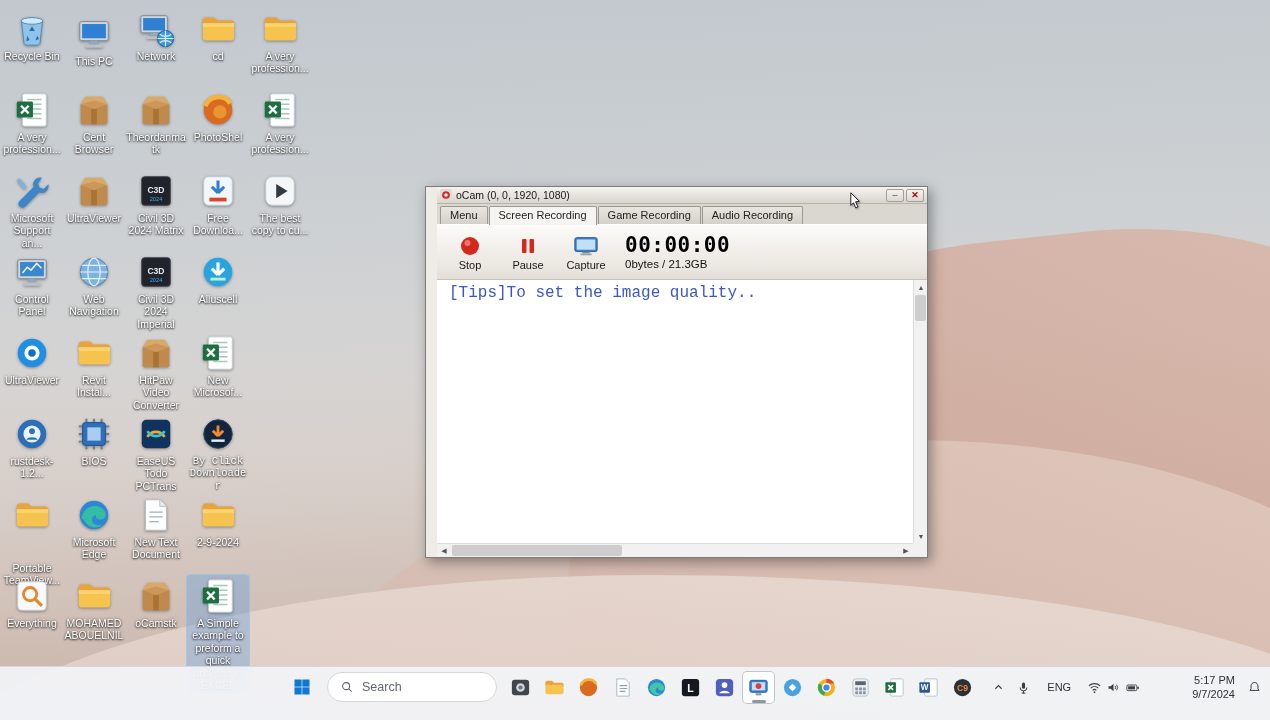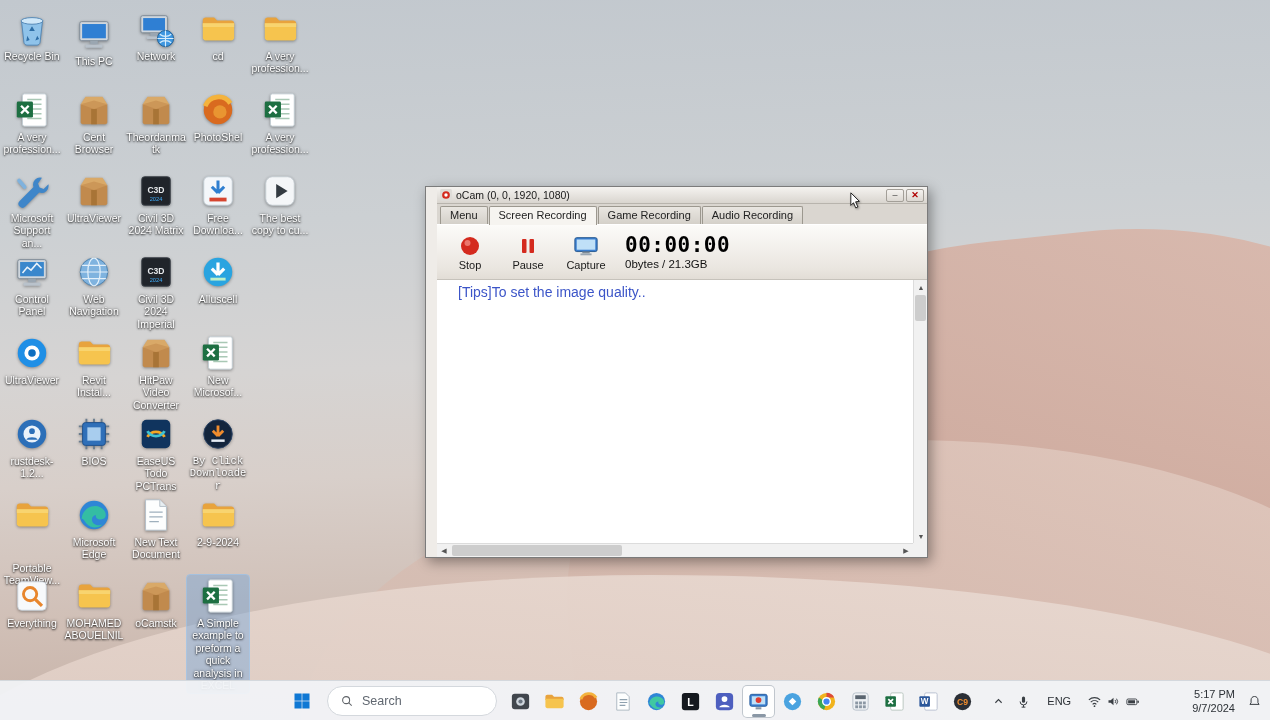--- a/index.html
+++ b/index.html
@@ -55,36 +55,36 @@
   .tbtn { width:58px; height:48px; display:flex; flex-direction:column; align-items:center; justify-content:center;
           gap:1px; border-radius:3px; }
   .tbtn .ticn svg { width:26px; height:24px; display:block; }
   .tbtn .tlabel { font-size:11px; color:#1a1a1a; }
   #timerblock { margin-left:10px; display:flex; flex-direction:column; justify-content:center; }
   #timer { font-family:"DejaVu Sans Mono",monospace; font-size:21px; font-weight:700; color:#000;
            letter-spacing:.5px; line-height:1.05; }
   #storage { font-size:11.5px; color:#111; margin-top:2px; }
 
   #wcontent { position:relative; flex:1; background:#fff; overflow:hidden; }
-  #tip { position:absolute; left:21px; top:4px; font-size:14px; color:#3c55c8; }
+  #tip { position:absolute; left:12px; top:4px; font-size:16px; color:#3c55c8;font-family:Liberation Mono, monospace; }
   .vsb { position:absolute; top:0; right:0; width:14px; bottom:14px; background:#f1f1f1; border-left:1px solid #dcdcdc; }
   .hsb { position:absolute; left:0; bottom:0; height:14px; right:14px; background:#f1f1f1; border-top:1px solid #dcdcdc; }
   .sbcorner { position:absolute; right:0; bottom:0; width:14px; height:14px; background:#f1f1f1; }
   .sbarrow { position:absolute; width:14px; height:14px; display:flex; align-items:center; justify-content:center;
              font-size:7px; color:#555; }
   .vsb .up { top:0; } .vsb .down { bottom:0; }
   .hsb .left { left:0; } .hsb .right { right:0; }
   .vthumb { position:absolute; left:1px; right:1px; top:15px; height:26px; background:#cdcdcd; border-radius:2px; }
   .hthumb { position:absolute; top:1px; bottom:1px; left:15px; width:170px; background:#cdcdcd; border-radius:2px; }
 
   
   #cursor { position:absolute; left:850px; top:192px; z-index:20; width:13px; filter:drop-shadow(1px 1px 1px rgba(0,0,0,.4)); }
 
   
-  #taskbar { position:absolute; left:0; bottom:0; width:1270px; height:40px; background:rgba(241,243,246,.94);
+  #taskbar { position:absolute; left:0; bottom:0; width:1270px; height:54px; background:rgba(241,243,246,.94);
              border-top:1px solid rgba(200,205,211,.7); z-index:10; }
   #tb-center { position:absolute; left:284px; top:0; height:40px; display:flex; align-items:center; gap:3px; }
   #start-btn { width:36px; height:34px; display:flex; align-items:center; justify-content:center; border-radius:5px; }
   #start-btn svg { width:20px; height:20px; }
   #search { height:30px; width:170px; background:#fff; border:1px solid #d4d8dd; border-radius:16px;
             display:flex; align-items:center; gap:8px; padding:0 12px; margin:0 4px; }
   #search svg { width:14px; height:14px; }
   #search span { font-size:12.5px; color:#606770; }
   .tapp { width:33px; height:33px; border-radius:5px; display:flex; align-items:center; justify-content:center; position:relative; }
   .tapp svg { width:23px; height:23px; }

